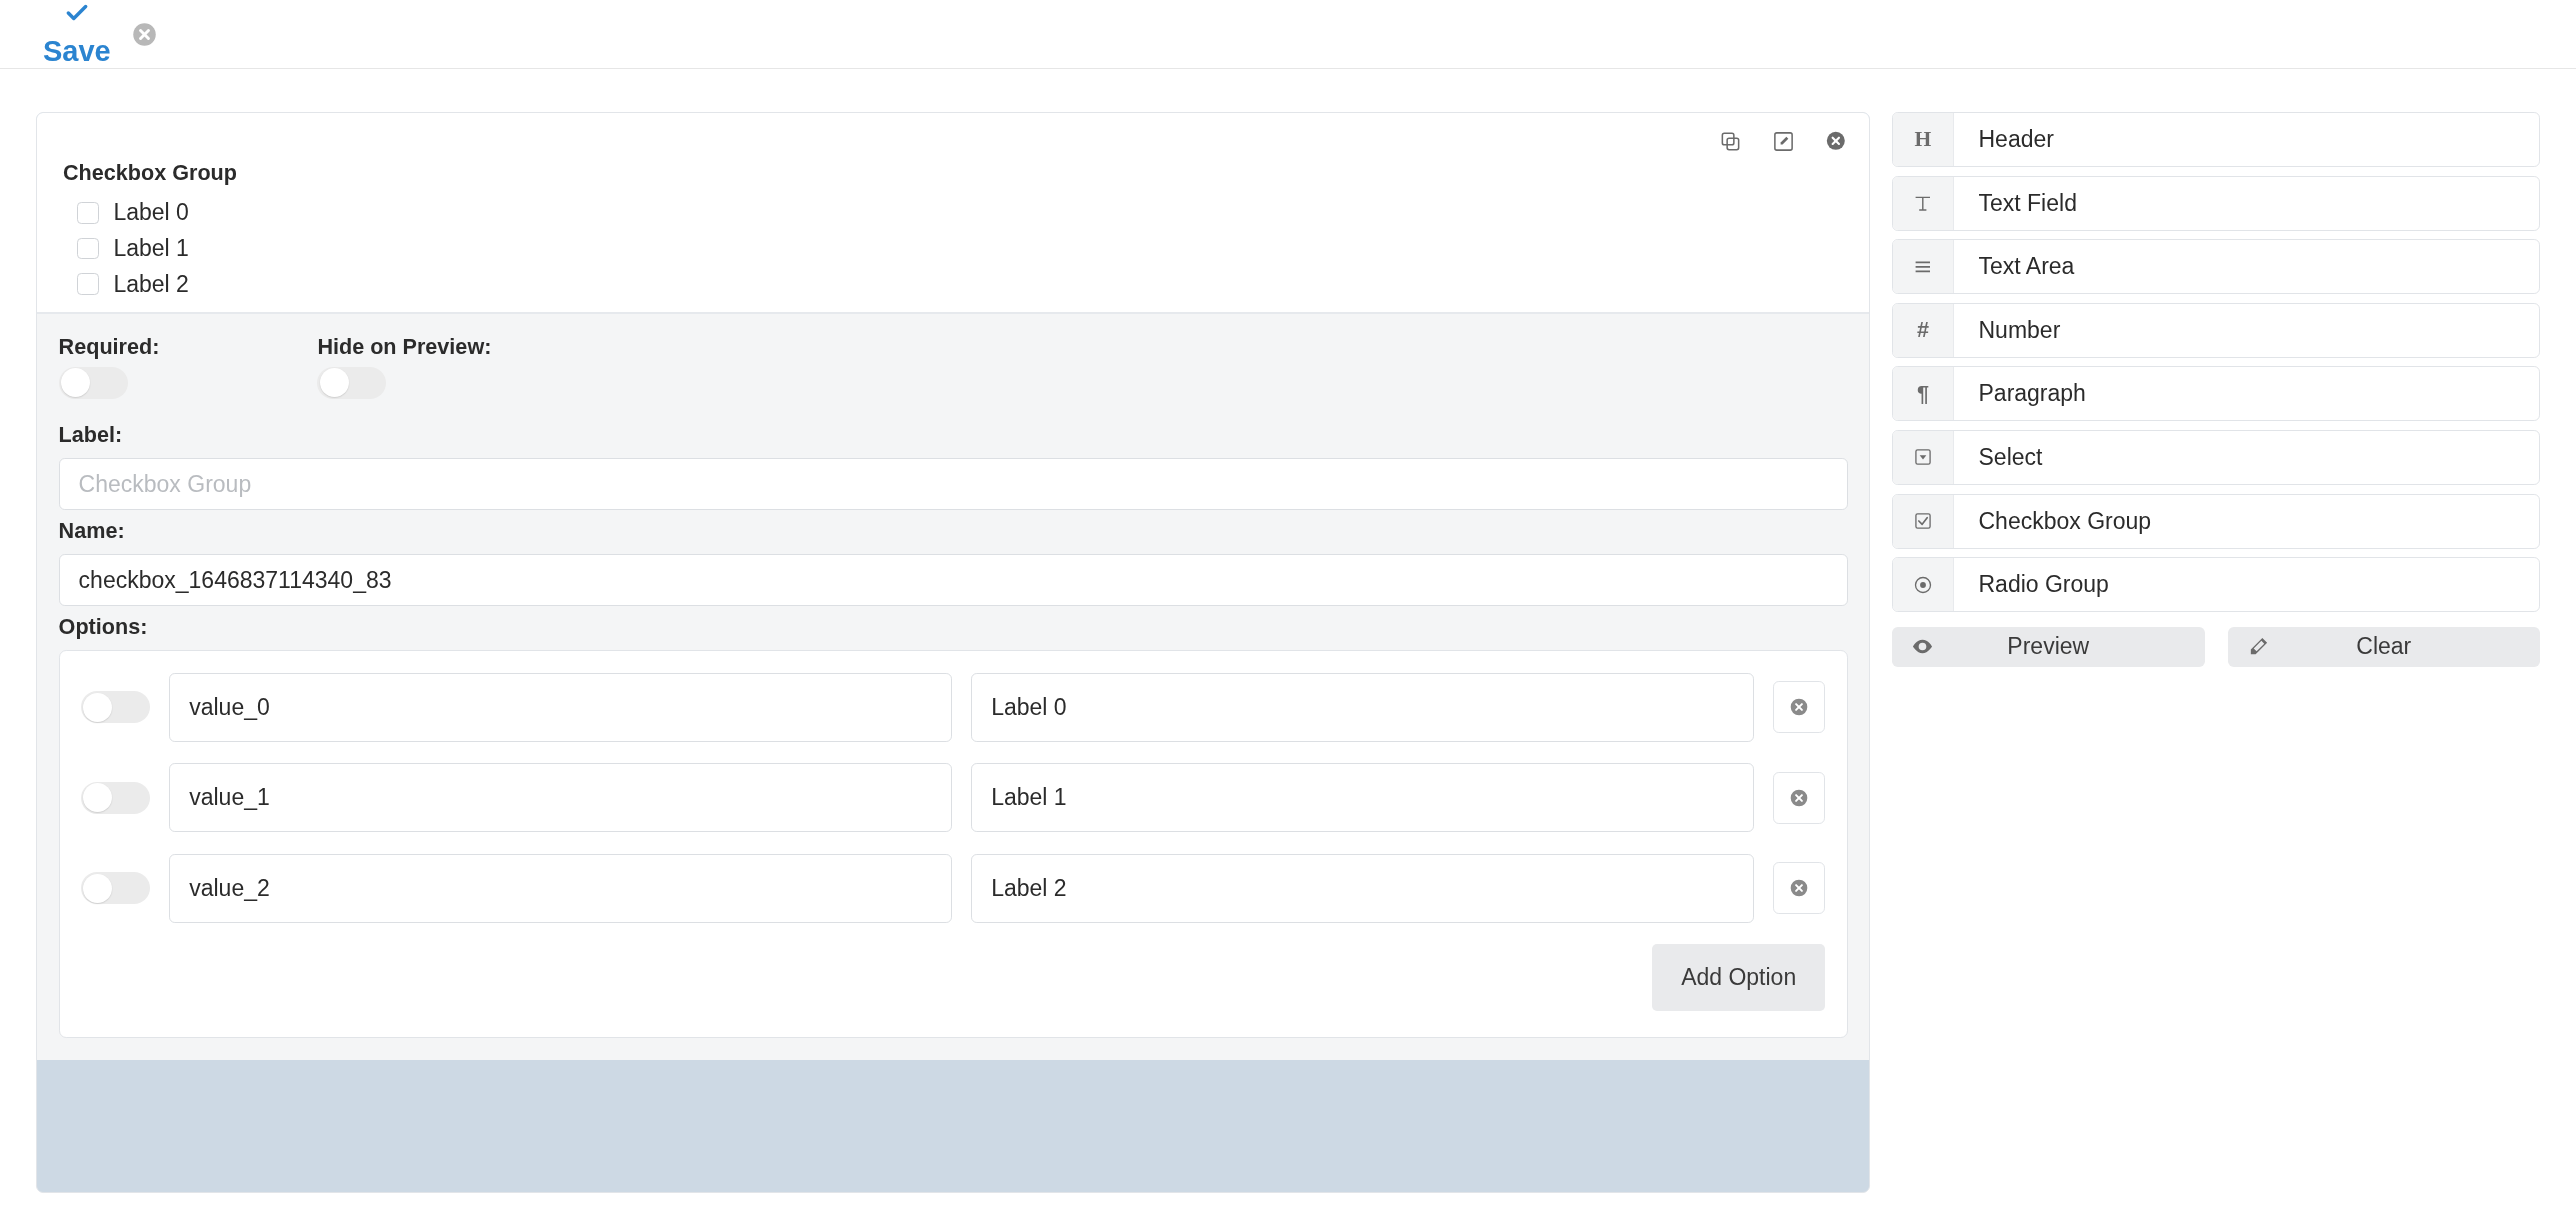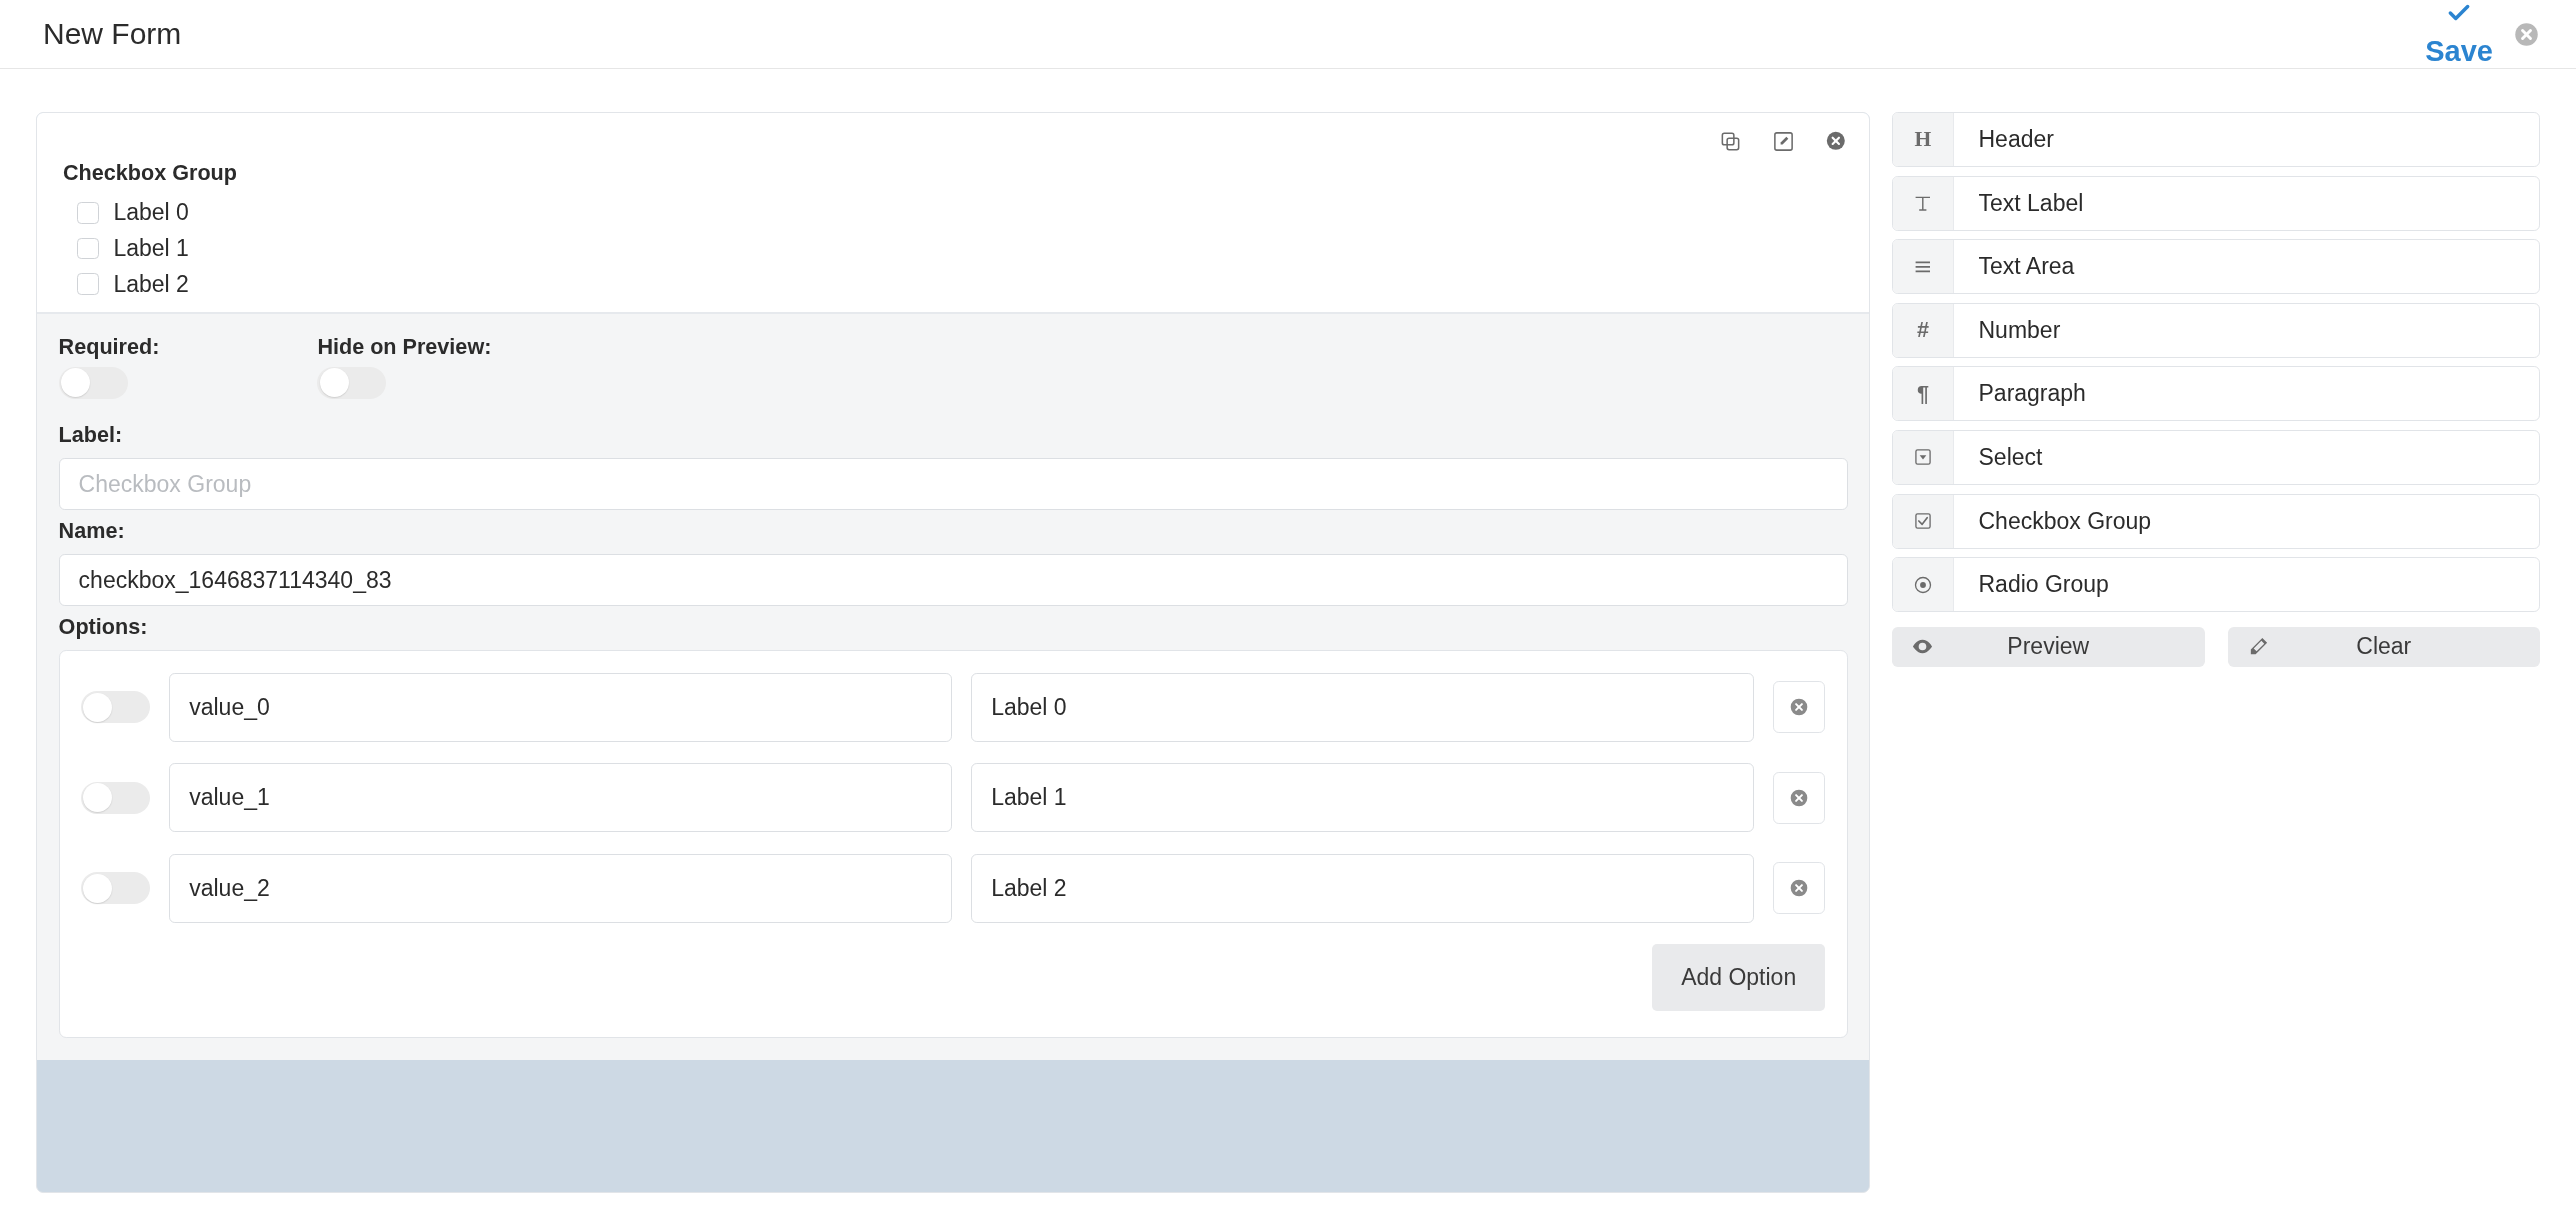--- a/index.html
+++ b/index.html
@@ -270,21 +270,20 @@
     color: #3a3a3a;
     font-size: 23px;
     padding-right: 61px;
   }
   svg { display: block; }
 </style>
 </head>
 <body>
 
 <div class="topbar">
-  <div class="title">New Form</div>
   <div class="save-btn">
     <span>
       <svg width="26" height="26" viewBox="0 0 24 24" fill="none" stroke="#2b84d0" stroke-width="3.2" stroke-linecap="round" stroke-linejoin="round">
           <polyline points="20 6 9 17 4 12"></polyline>
         </svg>
     </span>
     <span>Save</span>
   </div>
   <div class="close-btn">
     <span>
@@ -442,21 +441,21 @@
     <div class="palette-item">
       <div class="palette-icon-col">
           <span>
         <svg width="21.6" height="21.6" viewBox="0 0 24 24" fill="none" stroke="#6b6b6b" stroke-width="1.6">
               <line x1="4" y1="6" x2="20" y2="6"></line>
               <line x1="12" y1="6" x2="12" y2="20"></line>
               <line x1="8" y1="20" x2="16" y2="20"></line>
             </svg>
       </span>
         </div>
-      <div class="palette-label">Text Label</div>
+      <div class="palette-label">Text Field</div>
     </div>
 
     <div class="palette-item">
       <div class="palette-icon-col">
           <span>
         <svg width="21.6" height="21.6" viewBox="0 0 24 24" stroke="#6b6b6b" stroke-width="2">
               <line x1="4" y1="7" x2="20" y2="7"></line>
               <line x1="4" y1="12" x2="20" y2="12"></line>
               <line x1="4" y1="17" x2="20" y2="17"></line>
             </svg>

